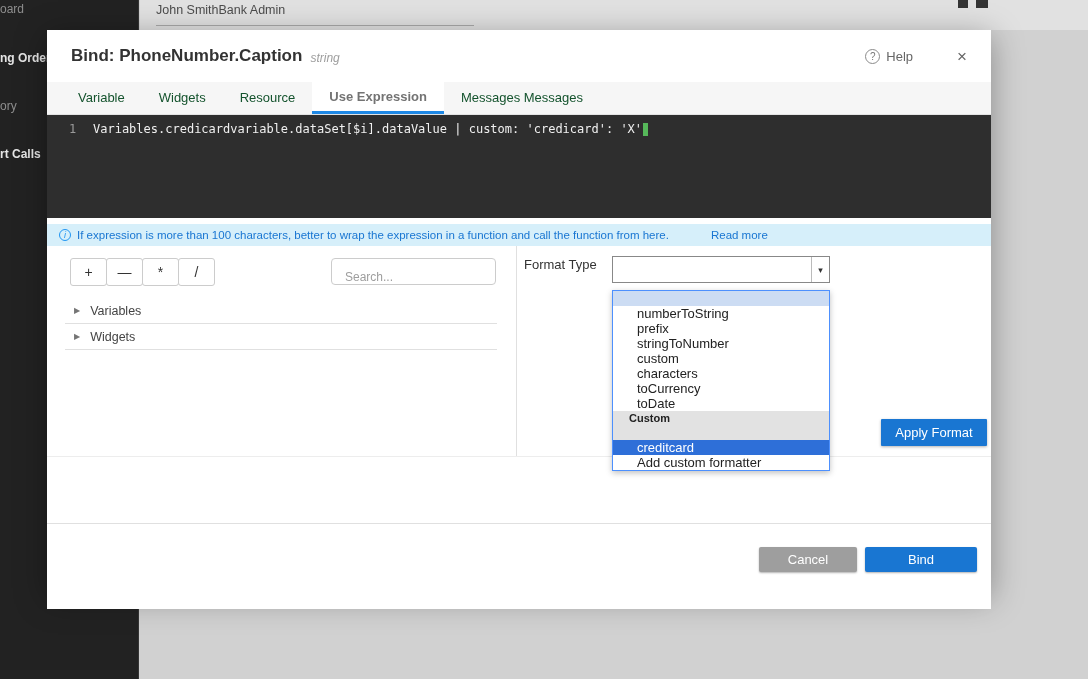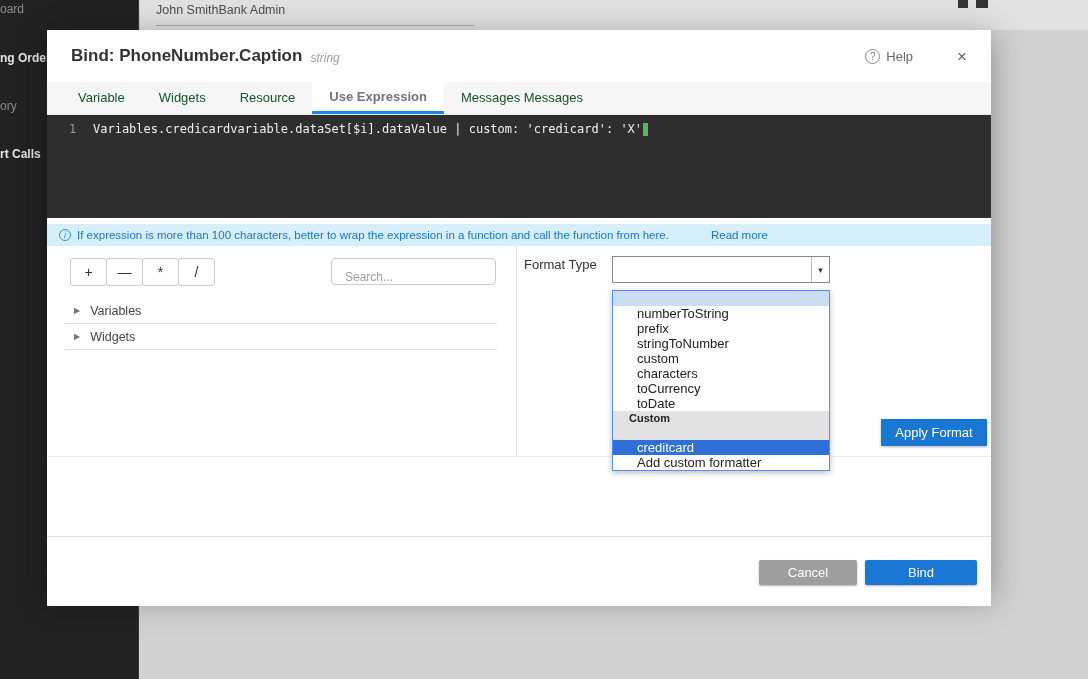--- a/index.html
+++ b/index.html
@@ -71,21 +71,21 @@
   .dd-list { position:absolute; left:565px; top:44px; width:218px; background:#fff; border:1px solid #4d90fe; z-index:30; box-shadow:0 2px 6px rgba(0,0,0,0.25); }
   .dd-item { height:15px; line-height:15px; font-size:13px; color:#222; padding-left:24px; cursor:pointer; white-space:nowrap; }
   .dd-item.blank { background:#ccdcf3; }
   .dd-group { height:29px; line-height:15px; font-size:11px; font-weight:bold; color:#222; padding-left:16px; background:#e2e2e2; }
   .dd-item.selected { background:#2e6fd8; color:#fff; }
 
   .apply-btn { position:absolute; left:834px; top:173px; width:106px; height:27px; background:#1976d2; color:#fff; border:none; border-radius:1px; font-size:13px; cursor:pointer; box-shadow:0 1px 3px rgba(0,0,0,0.3); font-family:"Liberation Sans", sans-serif; }
 
   
   .blank-zone { height:67px; background:#fff; border-top:1px solid #ededed; }
-  .m-footer { position:relative; height:70px; background:#fff; border-top:1px solid #e0e0e0;margin-top:13px; }
+  .m-footer { position:relative; height:86px; background:#fff; border-top:1px solid #e0e0e0; }
   .footer-btn { position:absolute; top:23px; height:25px; border:none; border-radius:2px; color:#fff; font-size:13px; cursor:pointer; box-shadow:0 1px 2px rgba(0,0,0,0.3); font-family:"Liberation Sans", sans-serif; }
   .cancel-btn { left:712px; width:98px; background:#9e9e9e; }
   .bind-btn { left:818px; width:112px; background:#1976d2; }
 </style>
 </head>
 <body>
 
 <div id="backdrop">
   <div id="sidebar">
     <span class="side-item" style="top:2px;">oard</span>

